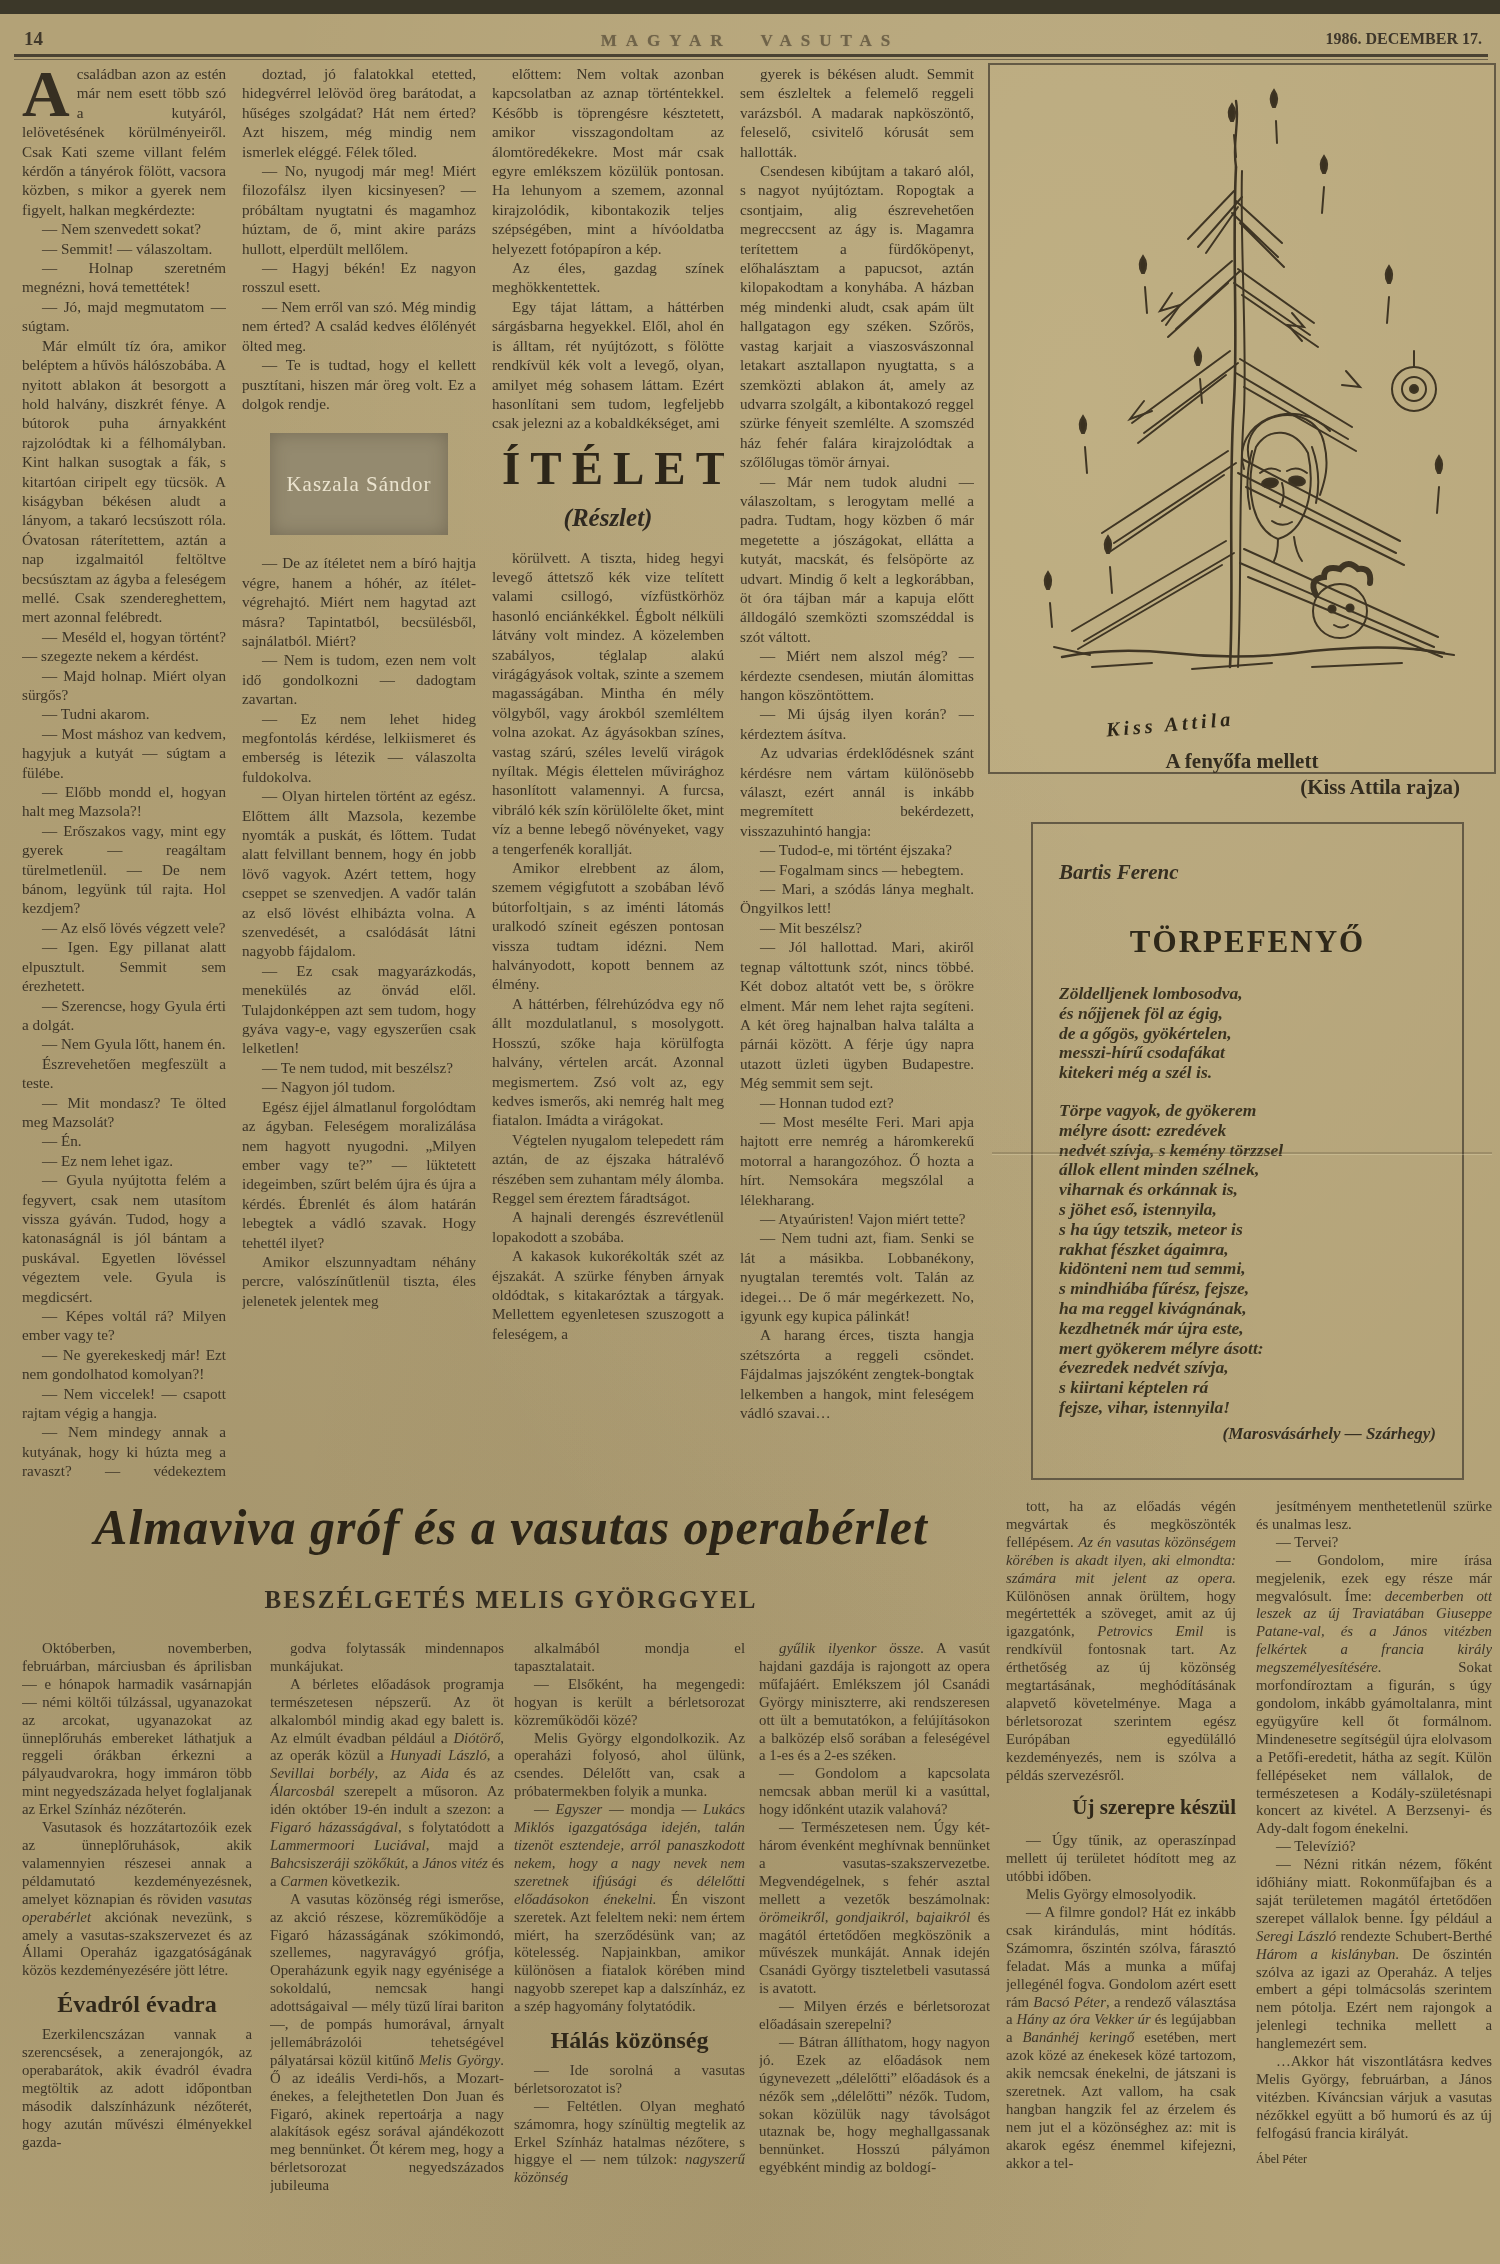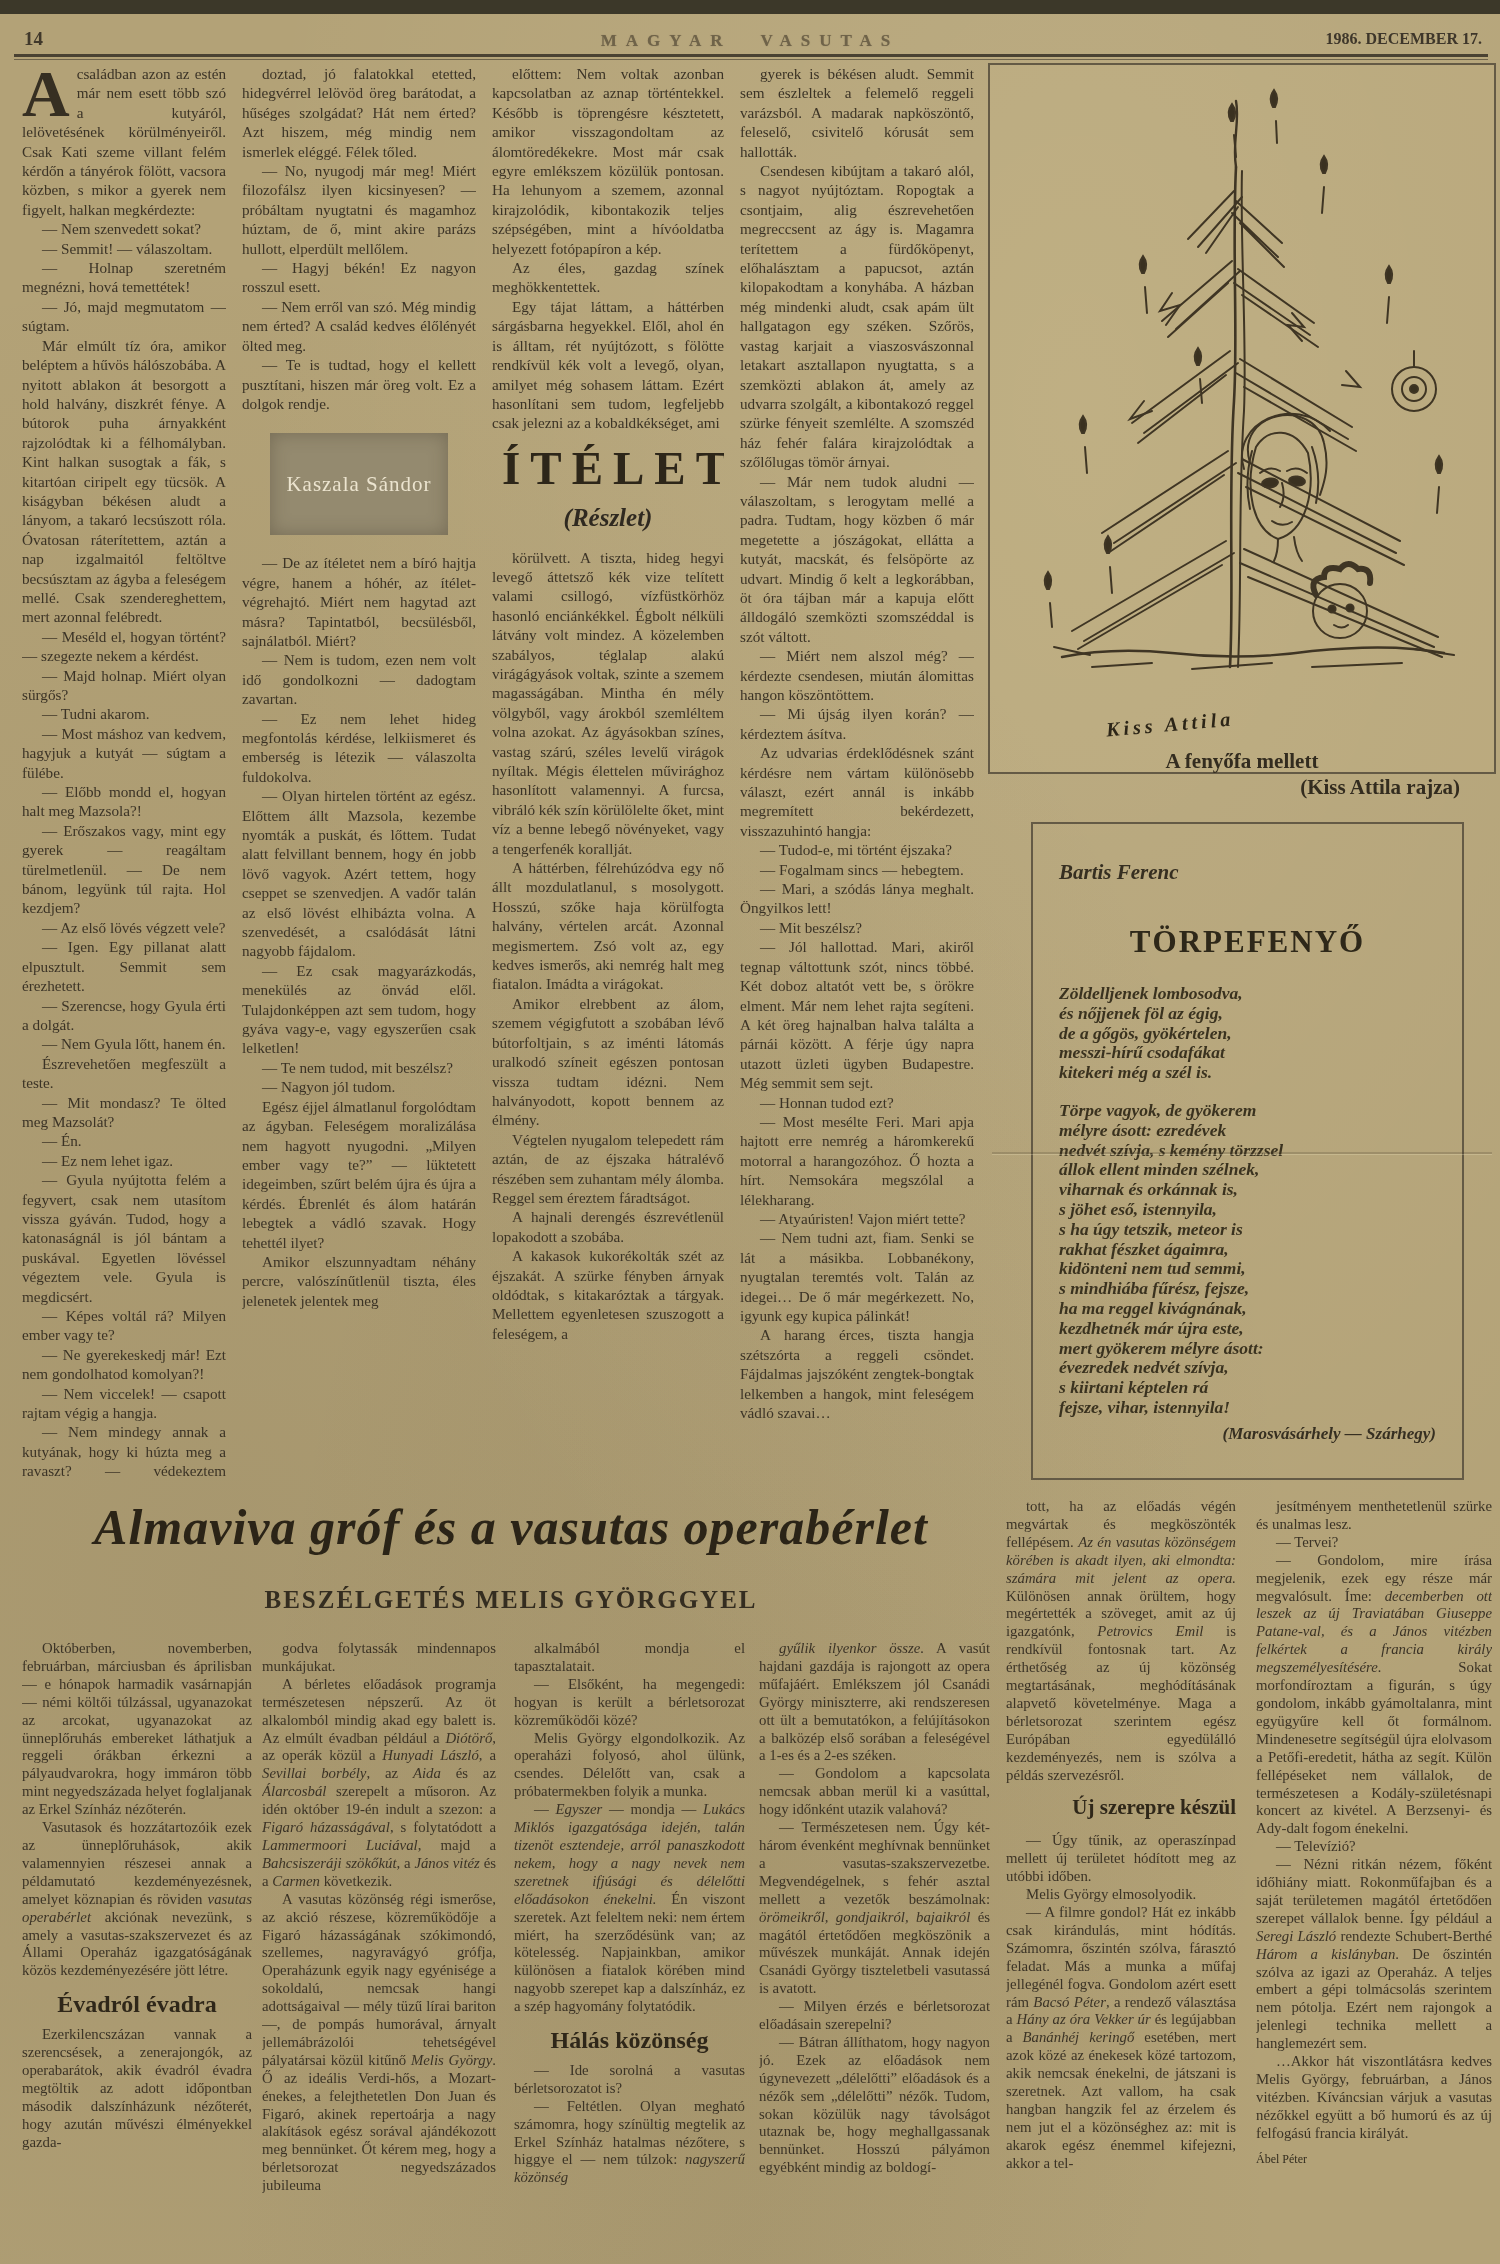--- a/index.html
+++ b/index.html
@@ -53,21 +53,21 @@
   .ploc{position:absolute;right:26px;bottom:34px;font-style:italic;font-weight:bold;font-size:17px;color:#362f21;}
   .crease{position:absolute;left:992px;top:1152px;width:500px;height:2px;background:rgba(70,60,40,.22);}
   .crease:after{content:"";display:block;margin-top:2px;height:1px;background:rgba(235,225,185,.3);}
   
   .headline2{position:absolute;left:22px;top:1498px;width:978px;margin:0;text-align:center;
     font-weight:bold;font-style:italic;font-size:50px;letter-spacing:1px;color:#2b2417;}
   .subhead2{position:absolute;left:22px;top:1586px;width:978px;margin:0;text-align:center;
     font-weight:bold;font-size:25px;letter-spacing:2px;color:#342d20;}
   .bcol{position:absolute;overflow:hidden;text-align:justify;font-size:14.8px;line-height:17.9px;color:#3b3326;}
   .bc1{left:22px;top:1640px;width:230px;height:616px;}
-  .bc2{left:262px;top:1640px;width:234px;height:616px;}
+  .bc2{left:270px;top:1640px;width:234px;height:616px;}
   .bc3{left:514px;top:1640px;width:231px;height:616px;}
   .bc4{left:759px;top:1640px;width:231px;height:616px;}
   .rc1{left:1006px;top:1498px;width:230px;height:758px;}
   .rc2{left:1256px;top:1498px;width:236px;height:758px;}
   .colhead{margin:16px 0 12px;text-align:center;font-size:24px;font-weight:bold;color:#2f2719;}
   .colhead.big{font-size:21px;text-align:right;margin:14px 0 16px;}
   .byline{text-align:left;font-weight:normal;margin-top:8px;font-size:12px;color:#332c1e;}
   i{font-style:italic;}
 </style>
 </head>
@@ -139,22 +139,22 @@
         <p>előttem: Nem voltak azonban kapcsolatban az aznap történtekkel. Később is töprengésre késztetett, amikor visszagondoltam az álomtöredékekre. Most már csak egyre emlékszem közülük pontosan. Ha lehunyom a szemem, azonnal kirajzolódik, kibontakozik teljes szépségében, mint a hívóoldatba helyezett fotópapíron a kép.</p>
         <p>Az éles, gazdag színek meghökkentettek.</p>
         <p>Egy tájat láttam, a háttérben sárgásbarna hegyekkel. Elől, ahol én is álltam, rét nyújtózott, s fölötte rendkívül kék volt a levegő, olyan, amilyet még sohasem láttam. Ezért hasonlítani sem tudom, legfeljebb csak jelezni az a kobaldkékséget, ami</p>
       </div>
     <div class="itelet">
       <div class="t1">ÍTÉLET</div>
       <div class="t2">(Részlet)</div>
     </div>
     <div>
         <p>körülvett. A tiszta, hideg hegyi levegő áttetsző kék vize telített valami csillogó, vízfüstkörhöz hasonló enciánkékkel. Égbolt nélküli látvány volt mindez. A közelemben szabályos, téglalap alakú virágágyások voltak, szinte a szemem magasságában. Mintha én mély völgyből, vagy árokból szemléltem volna azokat. Az ágyásokban színes, vastag szárú, széles levelű virágok nyíltak. Mégis élettelen művirághoz hasonlított valamennyi. A furcsa, vibráló kék szín körülölelte őket, mint víz a benne lebegő növényeket, vagy a tengerfenék korallját.</p>
+        <p>Amikor elrebbent az álom, szemem végigfutott a szobában lévő bútorfoltjain, s az iménti látomás uralkodó színeit egészen pontosan vissza tudtam idézni. Nem halványodott, kopott bennem az élmény.</p>
         <p>A háttérben, félrehúzódva egy nő állt mozdulatlanul, s mosolygott. Hosszú, szőke haja körülfogta halvány, vértelen arcát. Azonnal megismertem. Zsó volt az, egy kedves ismerős, aki nemrég halt meg fiatalon. Imádta a virágokat.</p>
-        <p>Amikor elrebbent az álom, szemem végigfutott a szobában lévő bútorfoltjain, s az iménti látomás uralkodó színeit egészen pontosan vissza tudtam idézni. Nem halványodott, kopott bennem az élmény.</p>
         <p>Végtelen nyugalom telepedett rám aztán, de az éjszaka hátralévő részében sem zuhantam mély álomba. Reggel sem éreztem fáradtságot.</p>
         <p>A hajnali derengés észrevétlenül lopakodott a szobába.</p>
         <p>A kakasok kukorékolták szét az éjszakát. A szürke fényben árnyak oldódtak, s kitakaróztak a tárgyak. Mellettem egyenletesen szuszogott a feleségem, a</p>
       </div>
   </section>
 
   <section class="tcol tc4">
       <p>gyerek is békésen aludt. Semmit sem észleltek a felemelő reggeli varázsból. A madarak napköszöntő, feleselő, csivitelő kórusát sem hallották.</p>
       <p>Csendesen kibújtam a takaró alól, s nagyot nyújtóztam. Ropogtak a csontjaim, alig észrevehetően megreccsent az ágy is. Magamra terítettem a fürdőköpenyt, előhalásztam a papucsot, aztán kilopakodtam a konyhába. A házban még mindenki aludt, csak apám ült hallgatagon egy széken. Szőrös, vastag karjait a viaszosvászonnal letakart asztallapon nyugtatta, s a szemközti ablakon át, amely az udvarra szolgált, a kibontakozó reggel szürke fényeit szemlélte. A szomszéd ház fehér falára kirajzolódtak a szőlőlugas tömör árnyai.</p>
       <p>— Már nem tudok aludni — válaszoltam, s lerogytam mellé a padra. Tudtam, hogy közben ő már megetette a jószágokat, ellátta a kutyát, macskát, és felsöpörte az udvart. Mindig ő kelt a legkorábban, öt óra tájban már a kapuja előtt álldogáló szemközti szomszéddal is szót váltott.</p>

